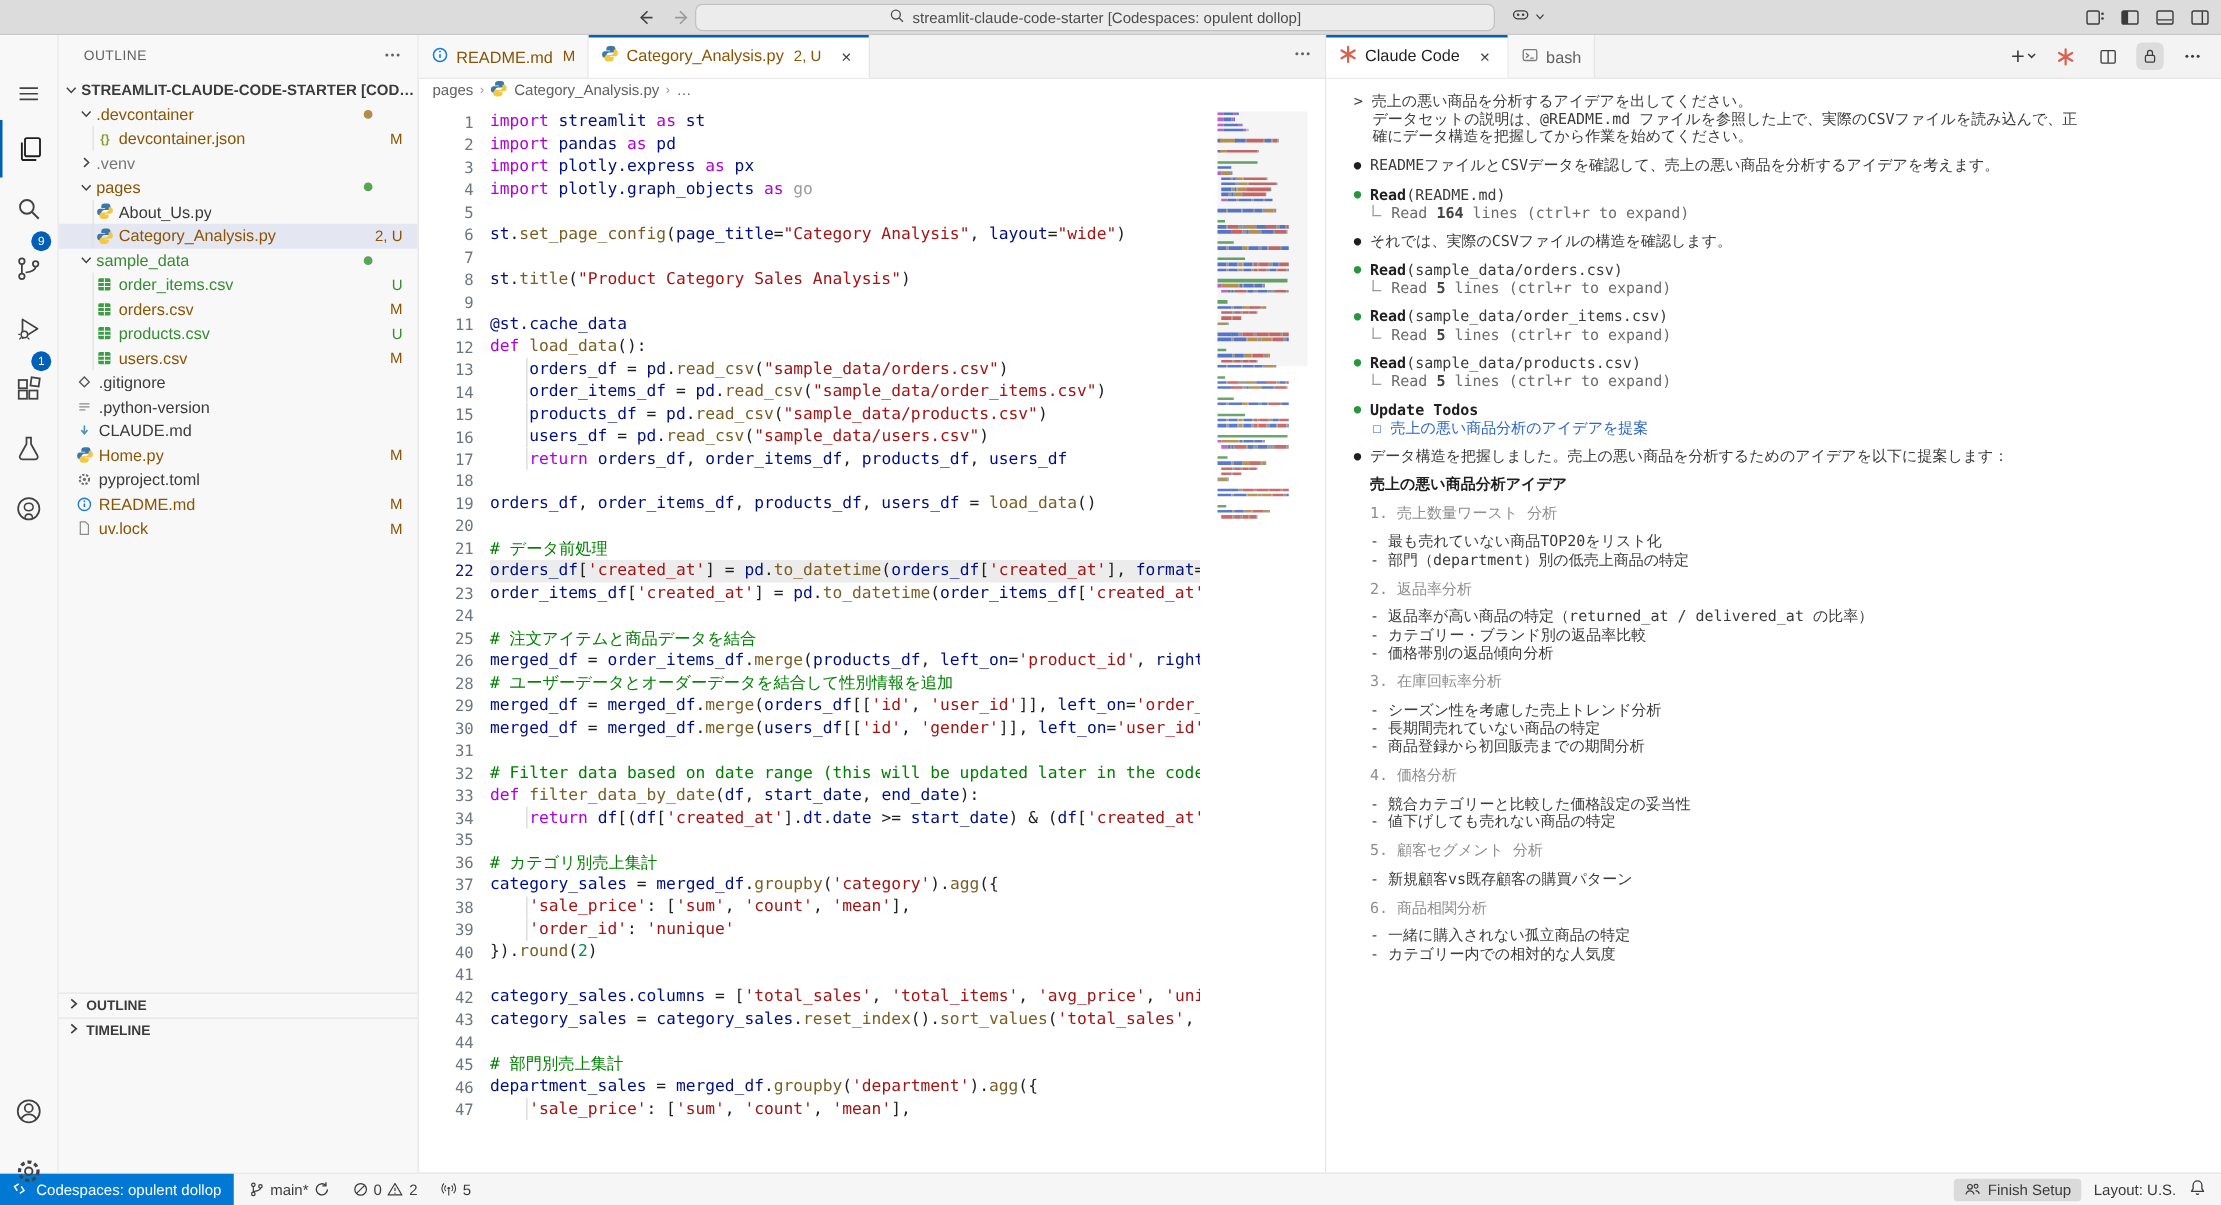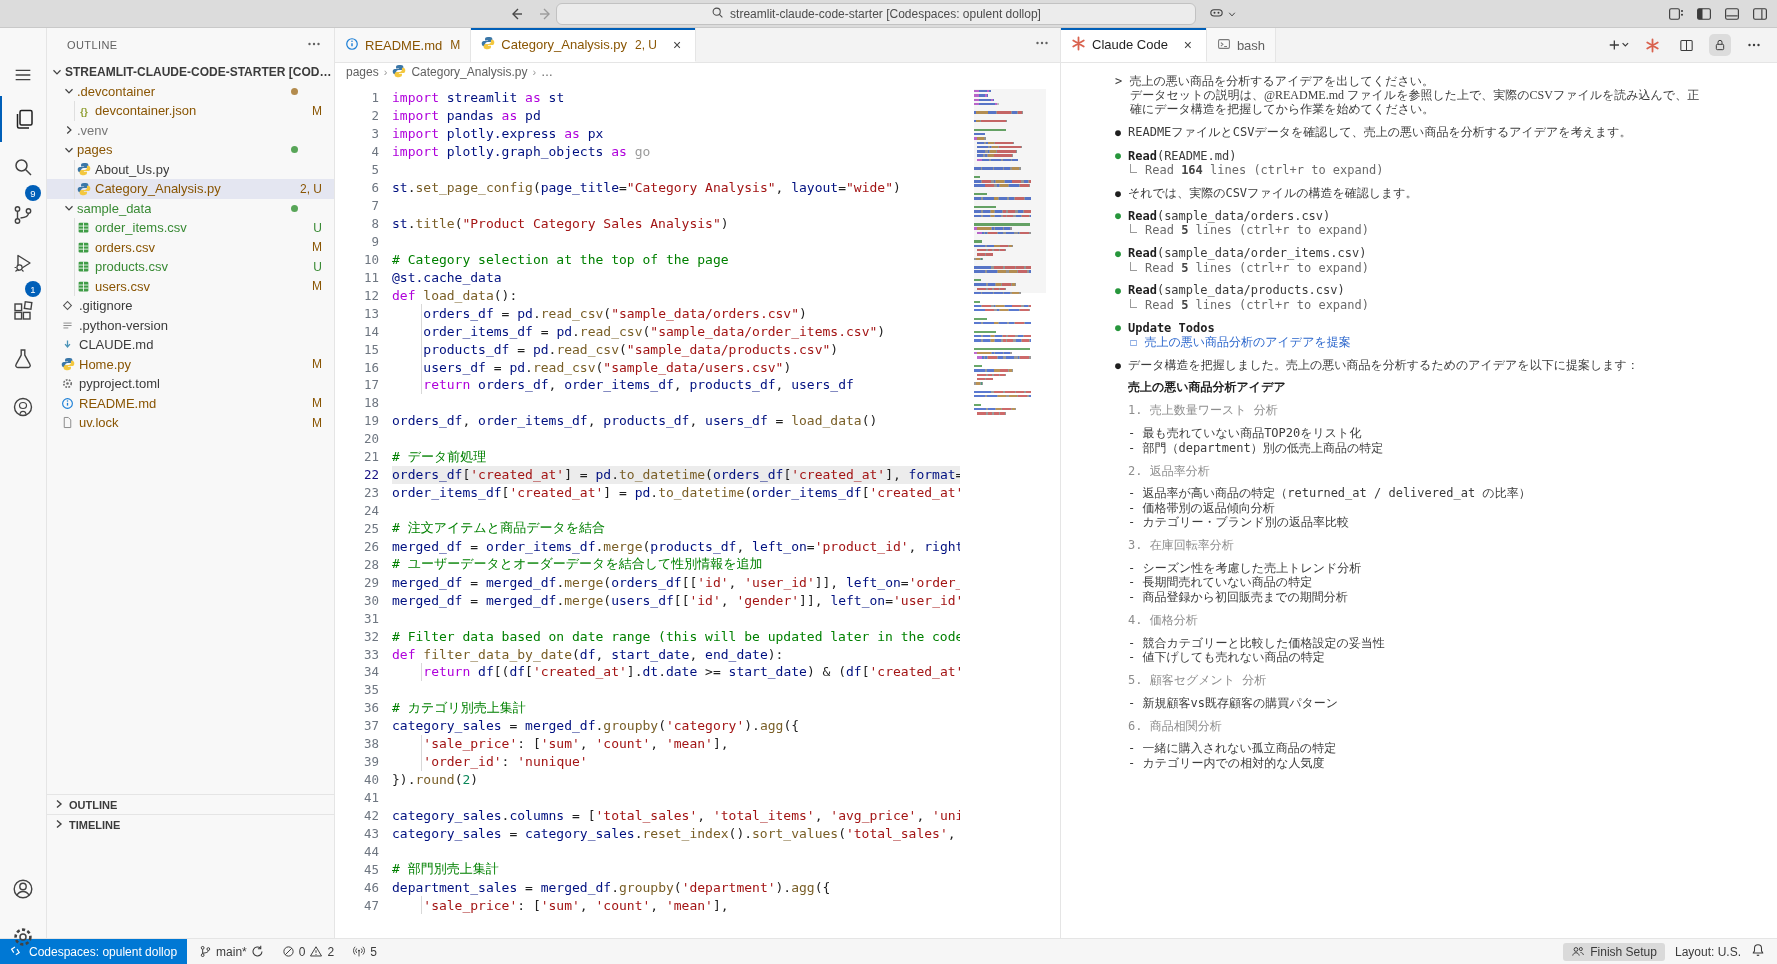--- a/index.html
+++ b/index.html
@@ -69,25 +69,25 @@
   .mrow span { height:2.4px; display:inline-block; }
   .mviewport { position:absolute; left:0; right:0; top:0; height:204px; background:rgba(0,0,0,.04); }
 
   
   .panel { width:717px; flex:0 0 717px; border-left:1px solid #e5e5e5; display:flex; flex-direction:column; background:#fff; }
   .panel .tabbar { border-left:none; }
   .p-actions { margin-left:auto; display:flex; align-items:center; gap:12px; padding-right:12px; }
   .p-act { display:flex; align-items:center; justify-content:center; width:22px; height:22px; border-radius:5px; }
   .p-act.toggled { background:#dcdcdc; }
   .pcontent { flex:1; overflow:hidden; padding:11px 10px 0 22px; font-family:"DejaVu Sans Mono", monospace; font-size:12px; color:#3b3b3b; }
-  .pl { height:14.4px; display:flex; align-items:center; white-space:pre;margin-left:32px; }
+  .pl { height:14.4px; display:flex; align-items:center; white-space:pre; }
   .pl .bullet { width:13px; flex:0 0 13px; font-size:10px; }
   .pgap { height:8.5px; }
   .pl.prompt, .pl.prompt2 { color:#3d3d3d; }
-  .pl.prompt2 { padding-left:15px;font-family:Liberation Serif, serif; }
+  .pl.prompt2 { padding-left:15px; }
   .pl .toolname { font-weight:bold; color:#1f1f1f; }
   .pl.result { color:#6b6b6b; padding-left:15px; }
   .pl.result b { color:#444; }
   .corner { width:7px; height:9px; border-left:1.5px solid #9a9a9a; border-bottom:1.5px solid #9a9a9a; display:inline-block; margin:0 8px 3px 0; }
   .pl.todo { color:#2965cc; padding-left:15px; }
   .pl.title { font-weight:bold; color:#1f1f1f; padding-left:13px; }
   .pl.section { color:#8d8d8d; padding-left:13px; }
   .pl.item { padding-left:13px; }
 
   
@@ -487,21 +487,20 @@
         <div class="codepane" id="codepane">
             <div class="cline"><span class="gut">1</span><span class="ct"><span class="tk-k">import </span><span class="tk-v">streamlit </span><span class="tk-k">as </span><span class="tk-v">st</span></span></div>
             <div class="cline"><span class="gut">2</span><span class="ct"><span class="tk-k">import </span><span class="tk-v">pandas </span><span class="tk-k">as </span><span class="tk-v">pd</span></span></div>
             <div class="cline"><span class="gut">3</span><span class="ct"><span class="tk-k">import </span><span class="tk-v">plotly.express </span><span class="tk-k">as </span><span class="tk-v">px</span></span></div>
             <div class="cline"><span class="gut">4</span><span class="ct"><span class="tk-k">import </span><span class="tk-v">plotly.graph_objects </span><span class="tk-k">as </span><span class="tk-g">go</span></span></div>
             <div class="cline"><span class="gut">5</span><span class="ct"></span></div>
             <div class="cline"><span class="gut">6</span><span class="ct"><span class="tk-v">st</span><span class="tk-p">.</span><span class="tk-f">set_page_config</span><span class="tk-p">(</span><span class="tk-v">page_title</span><span class="tk-p">=</span><span class="tk-s">"Category Analysis"</span><span class="tk-p">, </span><span class="tk-v">layout</span><span class="tk-p">=</span><span class="tk-s">"wide"</span><span class="tk-p">)</span></span></div>
             <div class="cline"><span class="gut">7</span><span class="ct"></span></div>
             <div class="cline"><span class="gut">8</span><span class="ct"><span class="tk-v">st</span><span class="tk-p">.</span><span class="tk-f">title</span><span class="tk-p">(</span><span class="tk-s">"Product Category Sales Analysis"</span><span class="tk-p">)</span></span></div>
             <div class="cline"><span class="gut">9</span><span class="ct"></span></div>
-            <div class="cline"><span class="gut">10</span><span class="ct"><span class="tk-c"># Category selection at the top of the page</span></span></div>
             <div class="cline"><span class="gut">11</span><span class="ct"><span class="tk-v">@st.cache_data</span></span></div>
             <div class="cline"><span class="gut">12</span><span class="ct"><span class="tk-k">def </span><span class="tk-f">load_data</span><span class="tk-p">():</span></span></div>
             <div class="cline"><span class="gut">13</span><span class="ct"><span class="ig"></span><span class="tk-p">    </span><span class="tk-v">orders_df</span><span class="tk-p"> = </span><span class="tk-v">pd</span><span class="tk-p">.</span><span class="tk-f">read_csv</span><span class="tk-p">(</span><span class="tk-s">"sample_data/orders.csv"</span><span class="tk-p">)</span></span></div>
             <div class="cline"><span class="gut">14</span><span class="ct"><span class="ig"></span><span class="tk-p">    </span><span class="tk-v">order_items_df</span><span class="tk-p"> = </span><span class="tk-v">pd</span><span class="tk-p">.</span><span class="tk-f">read_csv</span><span class="tk-p">(</span><span class="tk-s">"sample_data/order_items.csv"</span><span class="tk-p">)</span></span></div>
             <div class="cline"><span class="gut">15</span><span class="ct"><span class="ig"></span><span class="tk-p">    </span><span class="tk-v">products_df</span><span class="tk-p"> = </span><span class="tk-v">pd</span><span class="tk-p">.</span><span class="tk-f">read_csv</span><span class="tk-p">(</span><span class="tk-s">"sample_data/products.csv"</span><span class="tk-p">)</span></span></div>
             <div class="cline"><span class="gut">16</span><span class="ct"><span class="ig"></span><span class="tk-p">    </span><span class="tk-v">users_df</span><span class="tk-p"> = </span><span class="tk-v">pd</span><span class="tk-p">.</span><span class="tk-f">read_csv</span><span class="tk-p">(</span><span class="tk-s">"sample_data/users.csv"</span><span class="tk-p">)</span></span></div>
             <div class="cline"><span class="gut">17</span><span class="ct"><span class="ig"></span><span class="tk-p">    </span><span class="tk-k">return </span><span class="tk-v">orders_df</span><span class="tk-p">, </span><span class="tk-v">order_items_df</span><span class="tk-p">, </span><span class="tk-v">products_df</span><span class="tk-p">, </span><span class="tk-v">users_df</span></span></div>
             <div class="cline"><span class="gut">18</span><span class="ct"></span></div>
             <div class="cline"><span class="gut">19</span><span class="ct"><span class="tk-v">orders_df</span><span class="tk-p">, </span><span class="tk-v">order_items_df</span><span class="tk-p">, </span><span class="tk-v">products_df</span><span class="tk-p">, </span><span class="tk-v">users_df</span><span class="tk-p"> = </span><span class="tk-f">load_data</span><span class="tk-p">()</span></span></div>
             <div class="cline"><span class="gut">20</span><span class="ct"></span></div>
@@ -1206,22 +1205,22 @@
           <div class="pl title">売上の悪い商品分析アイデア</div>
           <div class="pgap"></div>
           <div class="pl section">1. 売上数量ワースト 分析</div>
           <div class="pgap"></div>
           <div class="pl item">- 最も売れていない商品TOP20をリスト化</div>
           <div class="pl item">- 部門（department）別の低売上商品の特定</div>
           <div class="pgap"></div>
           <div class="pl section">2. 返品率分析</div>
           <div class="pgap"></div>
           <div class="pl item">- 返品率が高い商品の特定（returned_at / delivered_at の比率）</div>
+          <div class="pl item">- カテゴリー・ブランド別の返品率比較</div>
           <div class="pl item">- 価格帯別の返品傾向分析</div>
-          <div class="pl item">- カテゴリー・ブランド別の返品率比較</div>
           <div class="pgap"></div>
           <div class="pl section">3. 在庫回転率分析</div>
           <div class="pgap"></div>
           <div class="pl item">- シーズン性を考慮した売上トレンド分析</div>
           <div class="pl item">- 長期間売れていない商品の特定</div>
           <div class="pl item">- 商品登録から初回販売までの期間分析</div>
           <div class="pgap"></div>
           <div class="pl section">4. 価格分析</div>
           <div class="pgap"></div>
           <div class="pl item">- 競合カテゴリーと比較した価格設定の妥当性</div>

